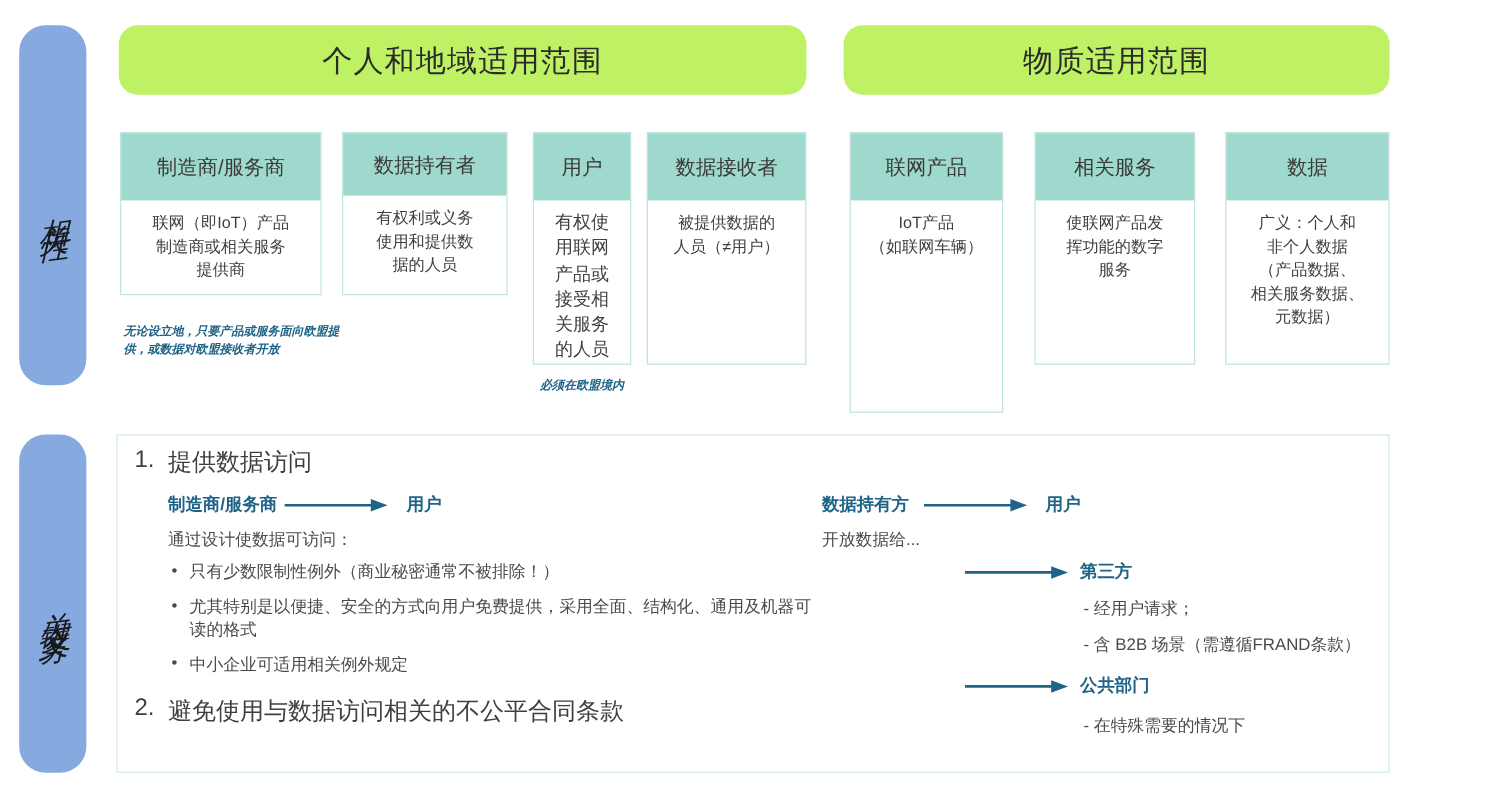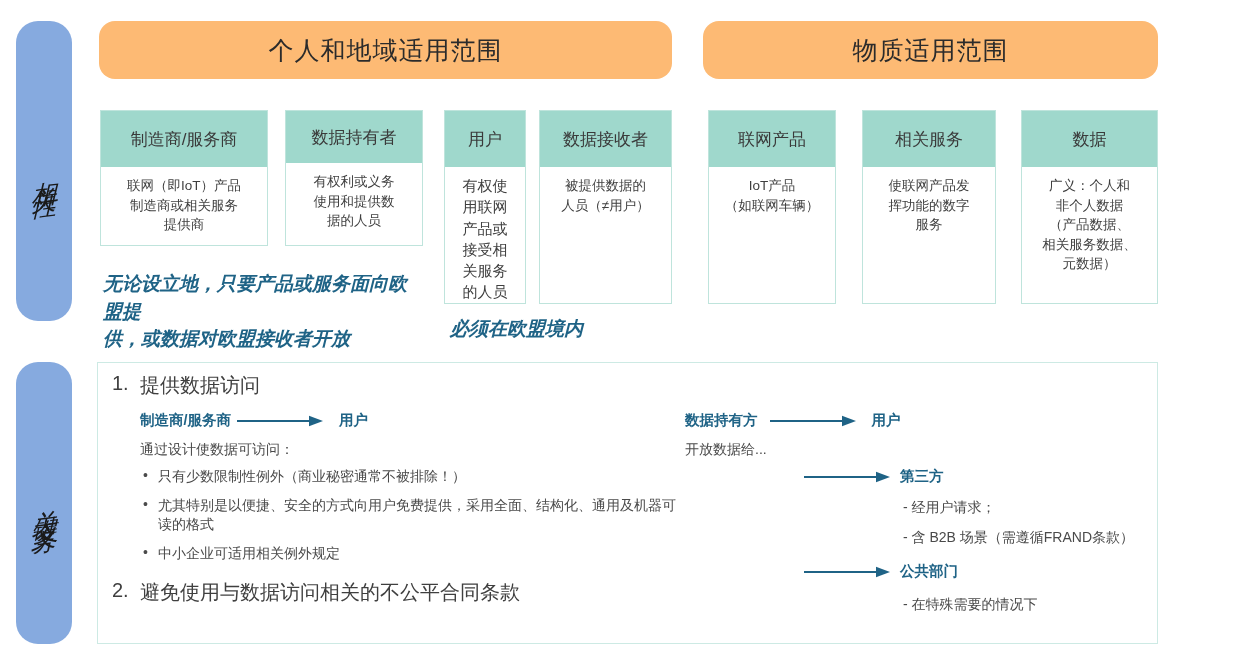--- a/index.html
+++ b/index.html
@@ -28,21 +28,21 @@
     font-size:25px;
     letter-spacing:6px;
     color:#1a1a1a;
     line-height:1.05;
     transform:skewY(-7deg);
   }
 
   
   .banner{
     position:absolute;
-    background:#fdba74;
+    background:#bef264;
     border-radius:16px;
     display:flex;align-items:center;justify-content:center;
     color:#2b2b2b;
     font-size:25px;
     letter-spacing:1px;
   }
 
   
   .card{
     position:absolute;
@@ -74,21 +74,21 @@
     line-height:1.42;
     padding:8px 3px;
   }
 
   
   .note{
     position:absolute;
     color:#1F6386;
     font-style:italic;
     font-weight:bold;
-    font-size:19px;
+    font-size:10px;
     line-height:1.45;
     white-space:pre-line;
   }
 
   
   .panel{
     position:absolute;
     border:1px solid #CDEAE4;
     background:#ffffff;
     box-sizing:border-box;
@@ -188,21 +188,21 @@
 关服务
 的人员</div>
   </div>
 
   <div class="card" style="left:539px;top:110px;width:133px;height:194px;">
     <div class="card-head" style="height:56px;">数据接收者</div>
     <div class="card-body">被提供数据的
 人员（≠用户）</div>
   </div>
 
-  <div class="card" style="left:708px;top:110px;width:128px;height:194px;">
+  <div class="card" style="left:708px;top:110px;width:128px;height:234px;">
     <div class="card-head" style="height:56px;">联网产品</div>
     <div class="card-body">IoT产品
 （如联网车辆）</div>
   </div>
 
   <div class="card" style="left:862px;top:110px;width:134px;height:194px;">
     <div class="card-head" style="height:56px;">相关服务</div>
     <div class="card-body">使联网产品发
 挥功能的数字
 服务</div>

